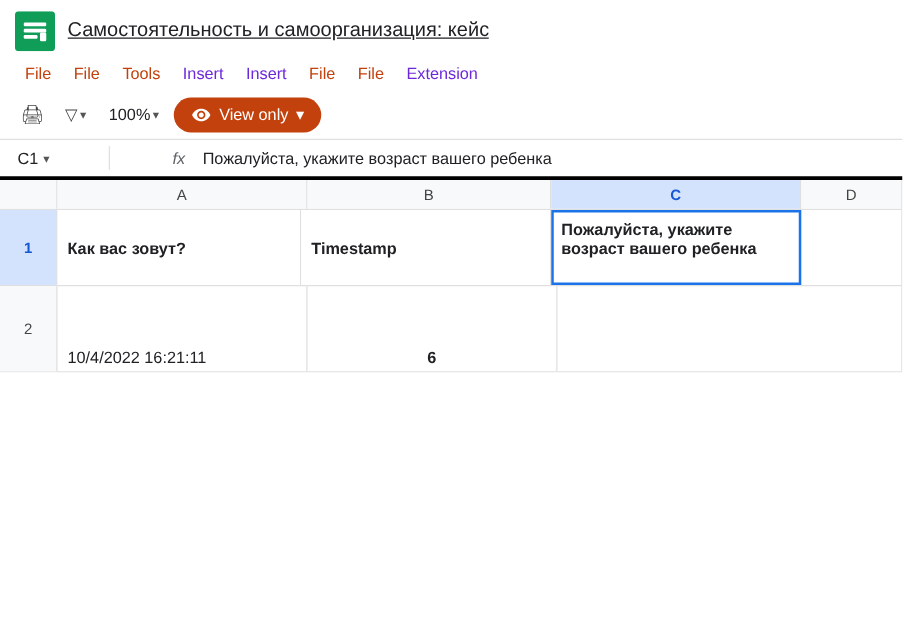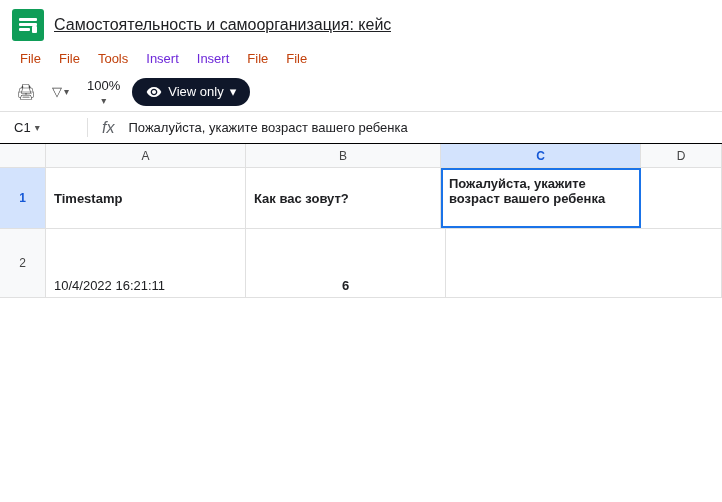--- a/index.html
+++ b/index.html
@@ -89,63 +89,63 @@
       display: flex;
       align-items: center;
       gap: 2px;
       padding: 3px 6px;
       border-radius: 3px;
       cursor: pointer;
       border: none;
       background: transparent;
       color: #202124;
       font-size: 13px;
-      flex-direction: column;
     }
 
     .view-only-btn {
       display: flex;
       align-items: center;
       gap: 6px;
       padding: 6px 14px;
       border-radius: 20px;
-      background: #0f172a;
+      background: #c2410c;
       color: #fff;
       font-size: 13px;
       font-weight: 500;
       cursor: pointer;
       border: none;
       white-space: nowrap;
     }
 
     
     .formula-bar {
       display: flex;
       align-items: center;
       padding: 0 8px;
       height: 32px;
-      border-bottom: 1px solid #000000;
+      border-bottom: 3px solid #000000;
       gap: 6px;
     }
     .cell-ref {
       display: flex;
       align-items: center;
       gap: 4px;
       min-width: 80px;
       padding: 2px 6px;
       border-right: 1px solid #e0e0e0;
       font-size: 13px;
       color: #202124;
     }
     .fx-label {
       color: #555;
       font-style: italic;
-      font-size: 16px;
+      font-size: 13px;
       padding: 0 8px;
       color: #5f6368;
+      margin-left: 36px;
     }
     .formula-content {
       font-size: 13px;
       color: #202124;
       flex: 1;
     }
 
     
     .spreadsheet {
       display: flex;
@@ -280,20 +280,21 @@
 </div>
 
 <div class="menu-bar">
   <span class="menu-item">File</span>
   <span class="menu-item">File</span>
   <span class="menu-item">Tools</span>
   <span class="menu-item dimmed">Insert</span>
   <span class="menu-item dimmed">Insert</span>
   <span class="menu-item">File</span>
   <span class="menu-item">File</span>
+  <span class="menu-item dimmed">Extension</span>
 </div>
 
 <div class="toolbar">
   <button class="toolbar-icon-btn">
     <span>🖨</span>
   </button>
   <div class="filter-btn">
     <span>▽</span>
     <span class="chevron">▾</span>
   </div>
@@ -335,25 +336,25 @@
     </div>
     <div class="col-header col-d">
       <span>D</span>
     </div>
   </div>
 
   <div class="row header-row">
     <div class="row-num active">
       <span>1</span>
     </div>
+    <div class="cell cell-b">
+      <span>Как вас зовут?</span>
+    </div>
     <div class="cell cell-a">
       <span>Timestamp</span>
-    </div>
-    <div class="cell cell-b">
-      <span>Как вас зовут?</span>
     </div>
     <div class="cell cell-c selected">
       <span>Пожалуйста, укажите возраст вашего ребенка</span>
     </div>
     <div class="cell cell-d">
       <span></span>
     </div>
   </div>
 
   <div class="row data-row">

